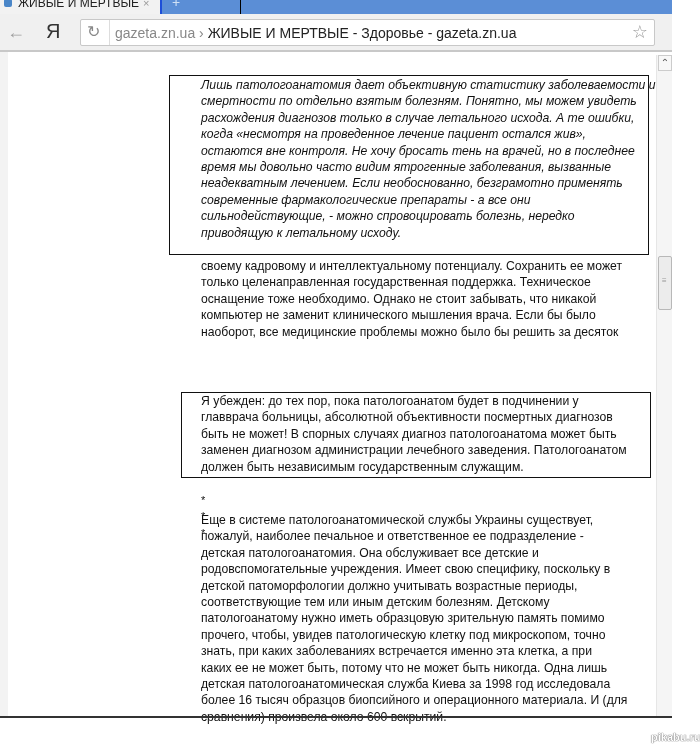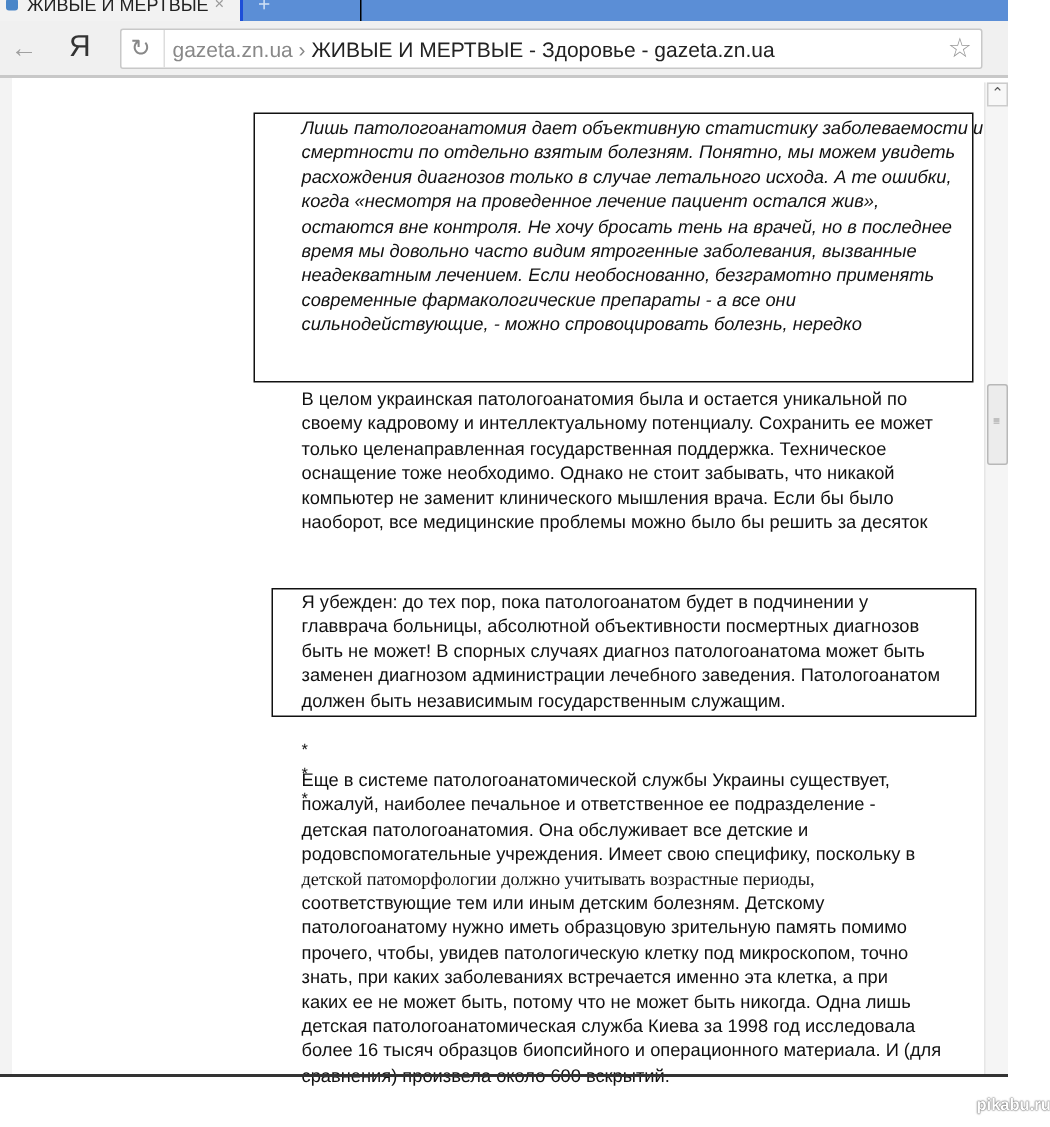--- a/index.html
+++ b/index.html
@@ -62,24 +62,24 @@
       <div id="box1" style="position:absolute; left:31px; top:1px;font-style:italic;">
           <div style="white-space: nowrap;">Лишь патологоанатомия дает объективную статистику заболеваемости и</div>
           <div style="white-space: nowrap;">смертности по отдельно взятым болезням. Понятно, мы можем увидеть</div>
           <div style="white-space: nowrap;">расхождения диагнозов только в случае летального исхода. А те ошибки,</div>
           <div style="white-space: nowrap;">когда «несмотря на проведенное лечение пациент остался жив»,</div>
           <div style="white-space: nowrap;">остаются вне контроля. Не хочу бросать тень на врачей, но в последнее</div>
           <div style="white-space: nowrap;">время мы довольно часто видим ятрогенные заболевания, вызванные</div>
           <div style="white-space: nowrap;">неадекватным лечением. Если необоснованно, безграмотно применять</div>
           <div style="white-space: nowrap;">современные фармакологические препараты - а все они</div>
           <div style="white-space: nowrap;">сильнодействующие, - можно спровоцировать болезнь, нередко</div>
+          <div style="white-space: nowrap;">приводящую к летальному исходу.</div>
         </div>
     </div>
     <div id="para2" class="para" style="left:193px; top:206px;">
-        <div style="white-space: nowrap;">В целом украинская патологоанатомия была и остается уникальной по</div>
         <div style="white-space: nowrap;">своему кадровому и интеллектуальному потенциалу. Сохранить ее может</div>
         <div style="white-space: nowrap;">только целенаправленная государственная поддержка. Техническое</div>
         <div style="white-space: nowrap;">оснащение тоже необходимо. Однако не стоит забывать, что никакой</div>
         <div style="white-space: nowrap;">компьютер не заменит клинического мышления врача. Если бы было</div>
         <div style="white-space: nowrap;">наоборот, все медицинские проблемы можно было бы решить за десяток</div>
       </div>
     <div class="boxed" style="left:173px; top:340px; width:470px; height:86px;">
       <div id="box2" style="position:absolute; left:19px; top:0px;">
           <div style="white-space: nowrap;">Я убежден: до тех пор, пока патологоанатом будет в подчинении у</div>
           <div style="white-space: nowrap;">главврача больницы, абсолютной объективности посмертных диагнозов</div>
@@ -87,21 +87,21 @@
           <div style="white-space: nowrap;">заменен диагнозом администрации лечебного заведения. Патологоанатом</div>
           <div style="white-space: nowrap;">должен быть независимым государственным служащим.</div>
         </div>
     </div>
     <div class="para" style="left:193px; top:440px; font-size:11px;">* * *</div>
     <div id="para4" class="para" style="left:193px; top:460px;">
         <div style="white-space: nowrap;">Еще в системе патологоанатомической службы Украины существует,</div>
         <div style="white-space: nowrap;">пожалуй, наиболее печальное и ответственное ее подразделение -</div>
         <div style="white-space: nowrap;">детская патологоанатомия. Она обслуживает все детские и</div>
         <div style="white-space: nowrap;">родовспомогательные учреждения. Имеет свою специфику, поскольку в</div>
-        <div style="white-space: nowrap; font-family: Liberation Serif, serif;">детской патоморфологии должно учитывать возрастные периоды,</div>
+        <div style="white-space: nowrap;">детской патоморфологии должно учитывать возрастные периоды,</div>
         <div style="white-space: nowrap;">соответствующие тем или иным детским болезням. Детскому</div>
         <div style="white-space: nowrap;">патологоанатому нужно иметь образцовую зрительную память помимо</div>
         <div style="white-space: nowrap;">прочего, чтобы, увидев патологическую клетку под микроскопом, точно</div>
         <div style="white-space: nowrap;">знать, при каких заболеваниях встречается именно эта клетка, а при</div>
         <div style="white-space: nowrap;">каких ее не может быть, потому что не может быть никогда. Одна лишь</div>
         <div style="white-space: nowrap;">детская патологоанатомическая служба Киева за 1998 год исследовала</div>
         <div style="white-space: nowrap;">более 16 тысяч образцов биопсийного и операционного материала. И (для</div>
         <div style="white-space: nowrap;">сравнения) произвела около 600 вскрытий.</div>
       </div>
   </div>

